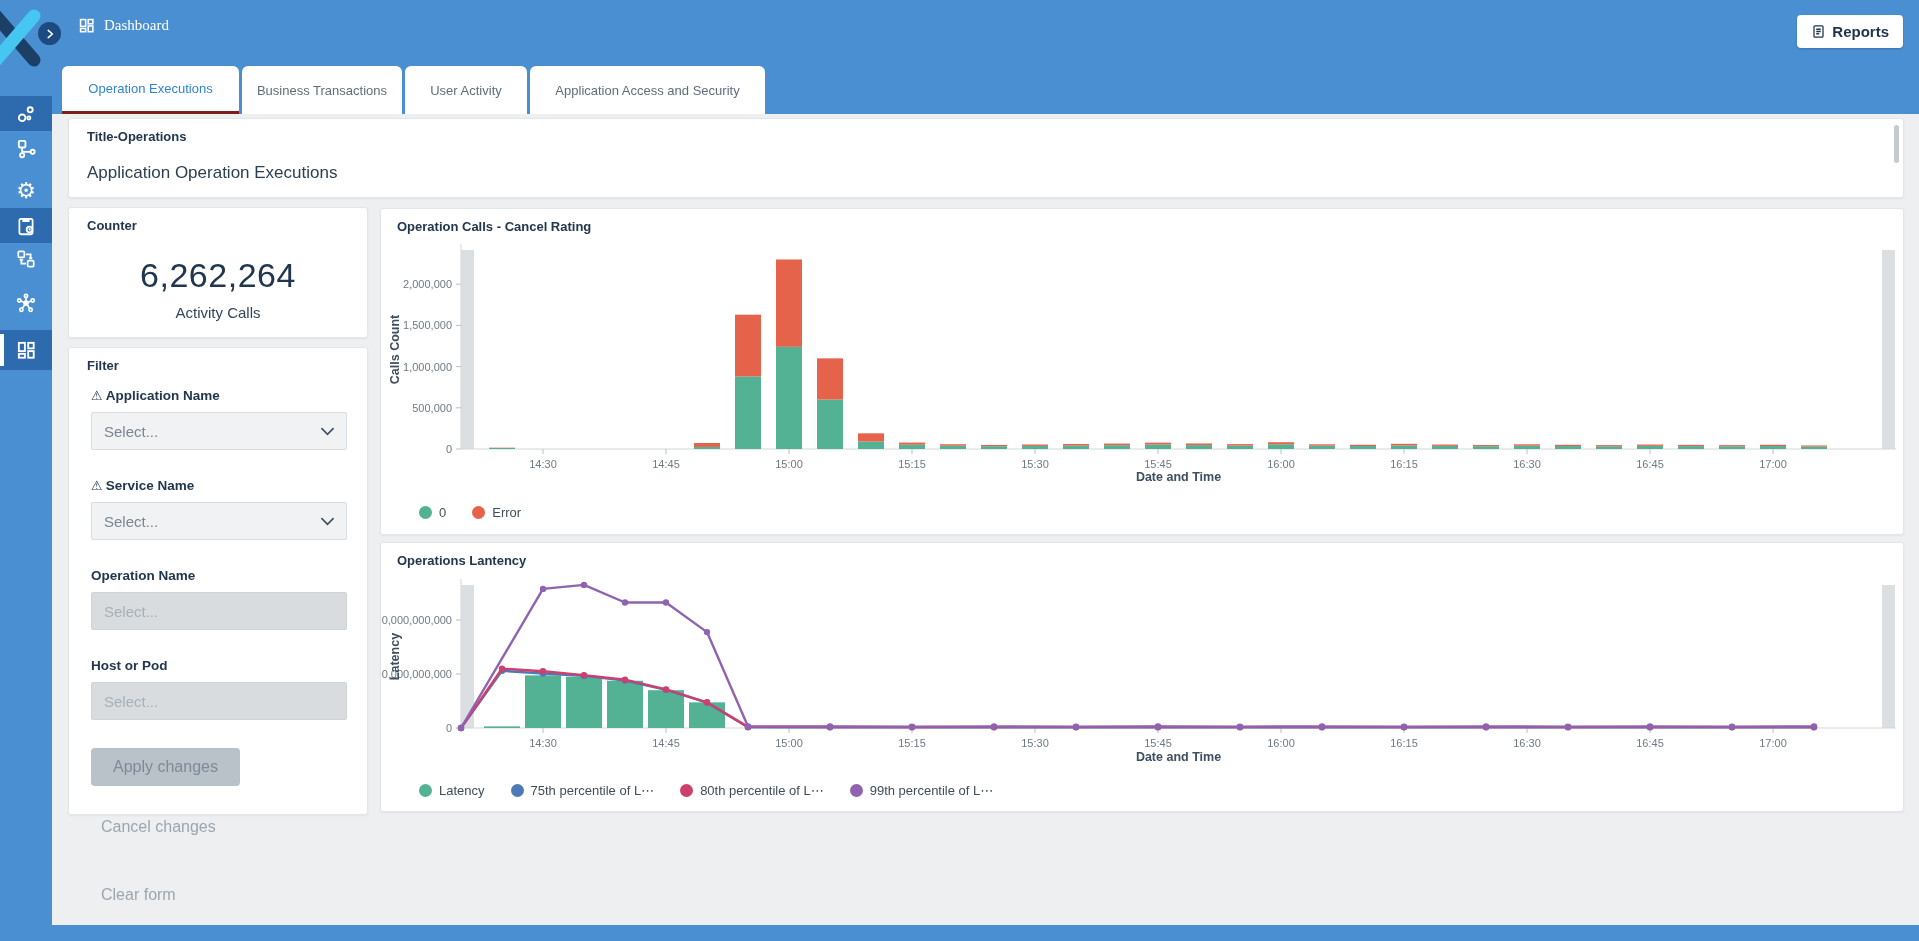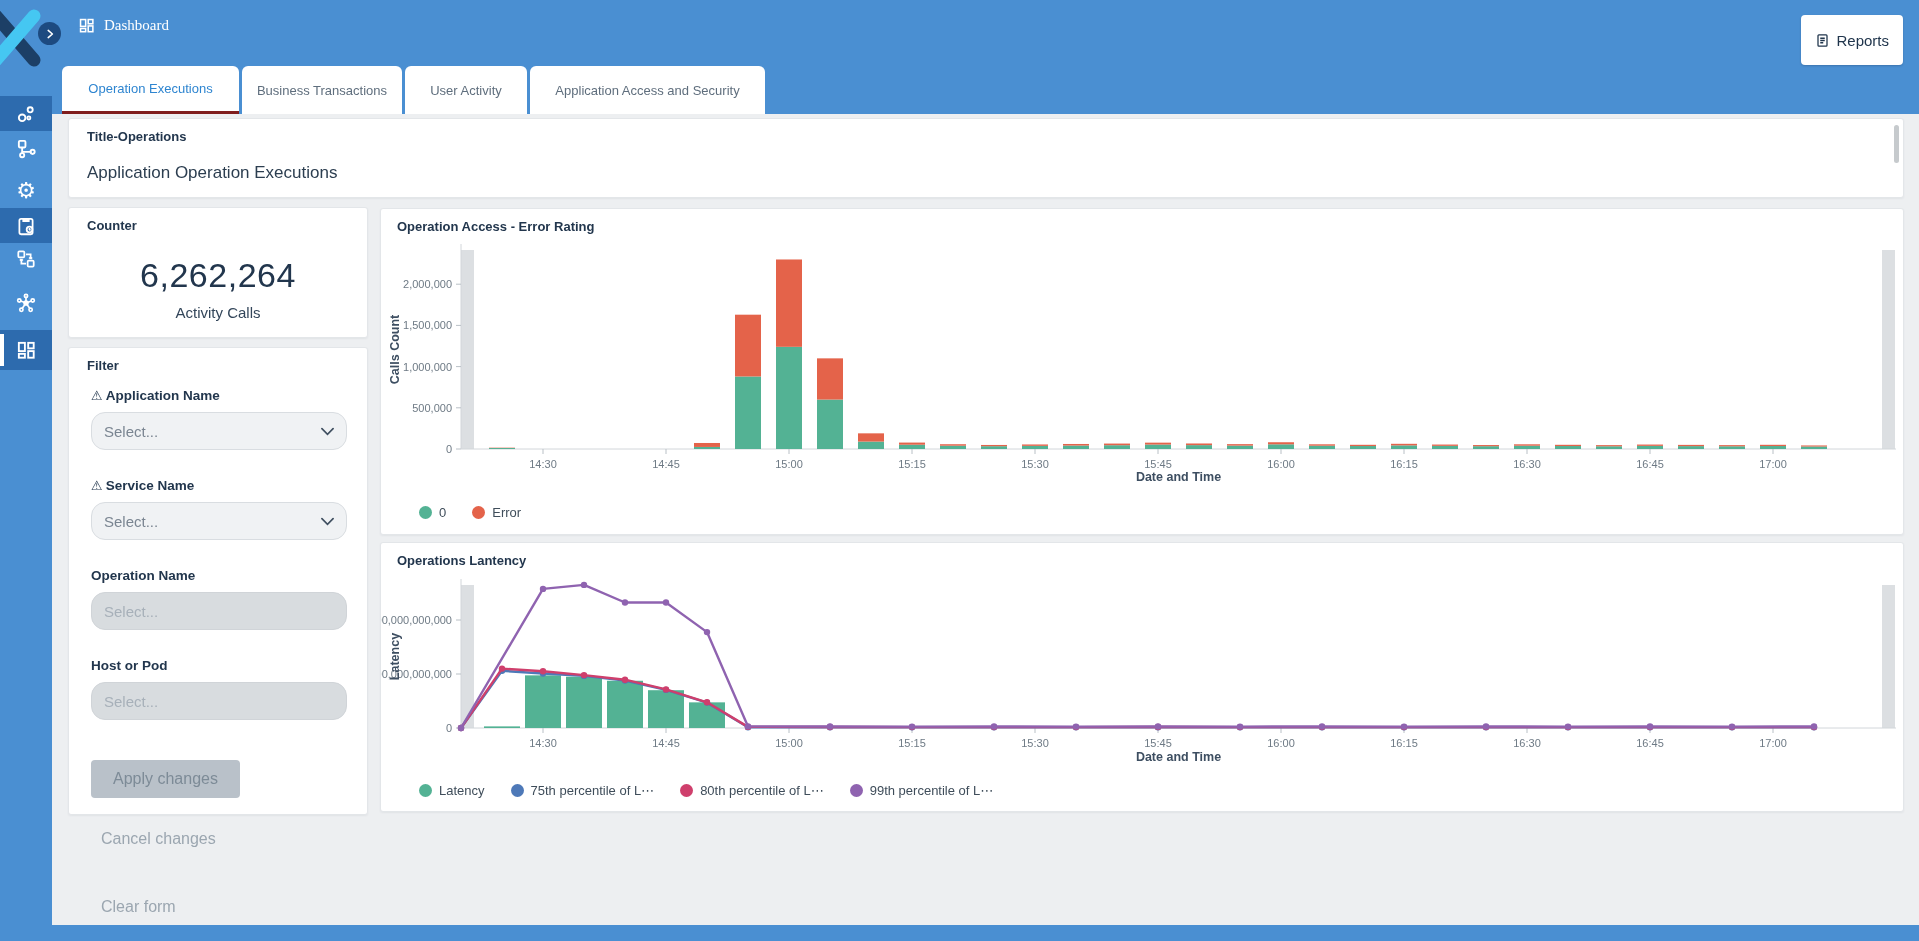--- a/index.html
+++ b/index.html
@@ -15,22 +15,22 @@
   .collapse-btn{position:absolute;left:38px;top:22px;width:23px;height:23px;border-radius:50%;
     background:#1d4a80;display:flex;align-items:center;justify-content:center;cursor:pointer;z-index:40;}
   .side-item{position:absolute;left:0;width:52px;height:35px;display:flex;align-items:center;justify-content:center;cursor:pointer;}
   .side-item.dark{background:#2d6bae;}
   .side-item.active{background:#2d6bae;}
   .side-item.active::before{content:"";position:absolute;left:0;top:4px;bottom:4px;width:4px;background:#fff;}
   
   .header{position:absolute;left:52px;top:0;right:0;height:114px;background:#4a8fd2;z-index:10;}
   .hdr-title-wrap{position:absolute;left:26px;top:17px;display:flex;align-items:center;gap:9px;color:#fff;}
   .hdr-title{font-size:15px;color:#fff;font-family:Liberation Serif, serif;}
-  .reports-btn{position:absolute;right:16px;top:15px;height:50px;padding:0 14px;background:#fff;border-radius:4px;
-    display:flex;align-items:center;gap:6px;font-size:15px;font-weight:normal;color:#20354c;cursor:pointer;
+  .reports-btn{position:absolute;right:16px;top:15px;height:33px;padding:0 14px;background:#fff;border-radius:4px;
+    display:flex;align-items:center;gap:6px;font-size:15px;font-weight:bold;color:#20354c;cursor:pointer;
     box-shadow:0 1px 2px rgba(20,40,70,.25);}
   
   .tabbar{position:absolute;left:10px;bottom:0;display:flex;gap:3px;}
   .tab{height:48px;background:#fff;border-radius:6px 6px 0 0;display:flex;align-items:center;justify-content:center;
     font-size:13px;color:#5f6e7d;cursor:pointer;box-sizing:border-box;}
   .tab.active{color:#2e85d0;border-bottom:3px solid #7f1d1d;}
   
   .content{position:absolute;left:52px;top:114px;width:1867px;height:811px;background:#edeff1;z-index:5;}
   .card{position:absolute;background:#fff;border:1px solid #e3e6e9;border-radius:3px;box-shadow:0 1px 2px rgba(27,43,62,.06);box-sizing:border-box;}
   .card-label{position:absolute;left:18px;top:10px;font-size:13px;font-weight:bold;color:#22364d;}
@@ -38,26 +38,26 @@
   .title-value{position:absolute;left:18px;top:44px;font-size:17px;color:#2c3e50;}
   .title-scrollbar{position:absolute;right:4px;top:6px;width:5px;height:38px;border-radius:3px;background:#c6cacd;}
   
   .counter-value{position:absolute;left:0;right:0;top:48px;text-align:center;font-size:34px;font-weight:normal;color:#22364d;letter-spacing:.5px;}
   .counter-caption{position:absolute;left:0;right:0;top:96px;text-align:center;font-size:15px;color:#33465a;}
   
   .filter-fields{position:absolute;left:22px;right:20px;top:40px;}
   .f-block{margin-bottom:28px;}
   .f-label{font-size:13.5px;font-weight:bold;color:#22364d;margin-bottom:9px;display:flex;align-items:center;}
   .f-warn{font-size:13px;margin-right:3px;color:#22364d;}
-  .f-select{height:38px;background:#f0f2f4;border:1px solid #d9dde1;border-radius:14px;display:flex;align-items:center;
+  .f-select{height:38px;background:#f0f2f4;border:1px solid #d9dde1;border-radius:2px;display:flex;align-items:center;
     justify-content:space-between;padding:0 12px;box-sizing:border-box;cursor:pointer;}
   .f-select .ph{font-size:15px;color:#7a8591;}
   .f-select.disabled{background:#d8dcdf;border-color:#d0d4d8;cursor:default;}
   .f-select.disabled .ph{color:#a7b0b9;}
-  .apply-btn{display:inline-block;margin-top:12px;padding:10px 22px;background:#b9c1c9;border:none;border-radius:4px;
+  .apply-btn{display:inline-block;margin-top:0;padding:10px 22px;background:#b9c1c9;border:none;border-radius:4px;
     font-size:16px;color:#7d8b97;font-family:inherit;cursor:pointer;}
   .filter-links{display:flex;gap:50px;margin-top:32px;padding-left:10px;font-size:16px;color:#9ba6b0;flex-direction:column;}
   .filter-links span{cursor:pointer;}
   
   .chart-title{position:absolute;left:16px;top:10px;font-size:13px;font-weight:bold;color:#22364d;}
   .chart-svg{position:absolute;left:0;top:0;}
   .legend{position:absolute;left:38px;display:flex;gap:26px;align-items:center;}
   .legend-item{display:flex;align-items:center;gap:7px;cursor:pointer;}
   .legend-dot{width:13px;height:13px;border-radius:50%;display:inline-block;}
   .legend-item span:last-child{font-size:13px;color:#3f4d5a;}
@@ -210,21 +210,21 @@
           <div class="f-select disabled">
             <span class="ph">Select...</span>
           </div>
         </div><button class="apply-btn">Apply changes</button><div class="filter-links">
           <span>Cancel changes</span>
           <span>Clear form</span>
         </div></div>
   </div>
 
   <div class="card" style="left:328px;top:94px;width:1524px;height:327px;">
-    <div class="chart-title">Operation Access - Error Rating</div>
+    <div class="chart-title">Operation Calls - Cancel Rating</div>
     <svg class="chart-svg" width="1524" height="327">
         <rect x="80" y="41" width="13" height="199" fill="#dcdfe2"></rect>
         <rect x="1501" y="41" width="13" height="199" fill="#dcdfe2"></rect>
         <line x1="80" y1="35" x2="80" y2="240" stroke="#d2d6da"></line>
         <line x1="80" y1="240" x2="1515" y2="240" stroke="#d2d6da"></line>
         <line x1="75" y1="240" x2="80" y2="240" stroke="#b9c0c6"></line>
         <text x="71" y="244" text-anchor="end" fill="#6e7a85" font-size="11">0</text>
         <line x1="75" y1="198.8" x2="80" y2="198.8" stroke="#b9c0c6"></line>
         <text x="71" y="202.8" text-anchor="end" fill="#6e7a85" font-size="11">500,000</text>
         <line x1="75" y1="157.6" x2="80" y2="157.6" stroke="#b9c0c6"></line>

